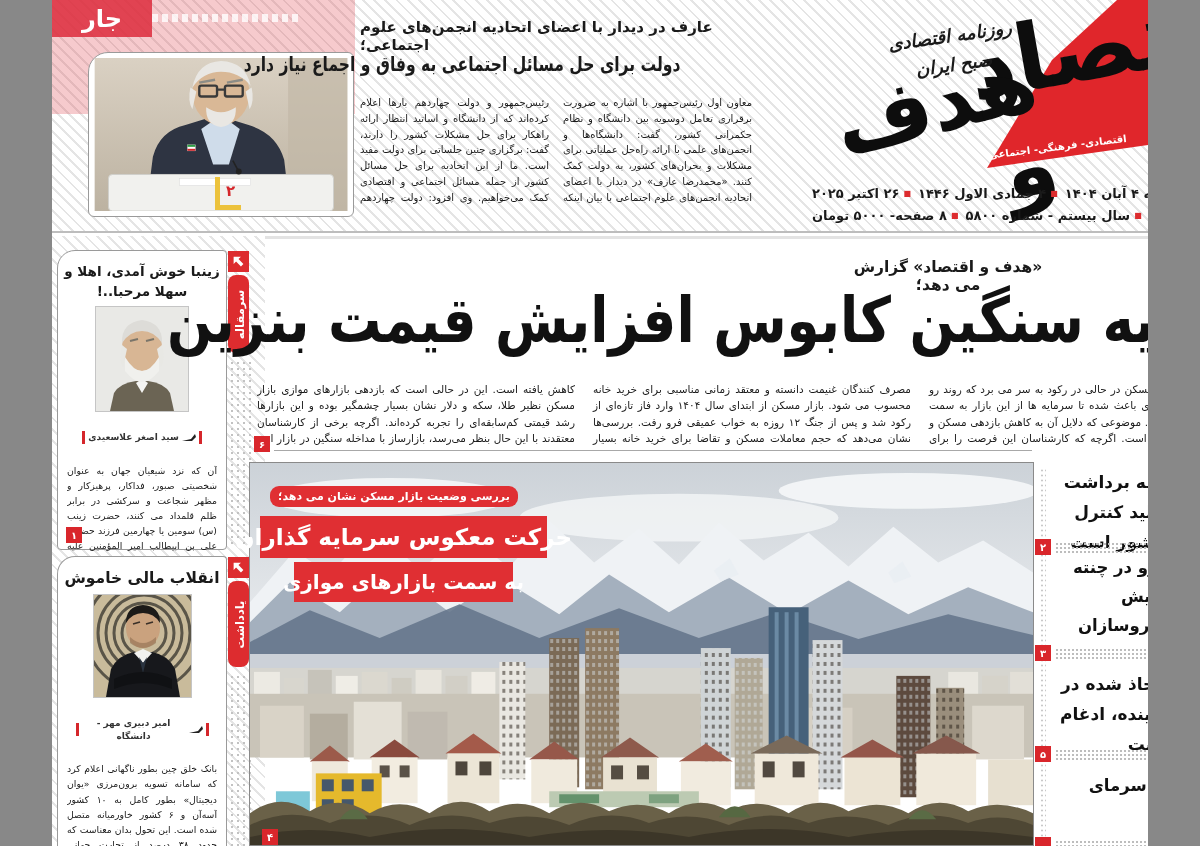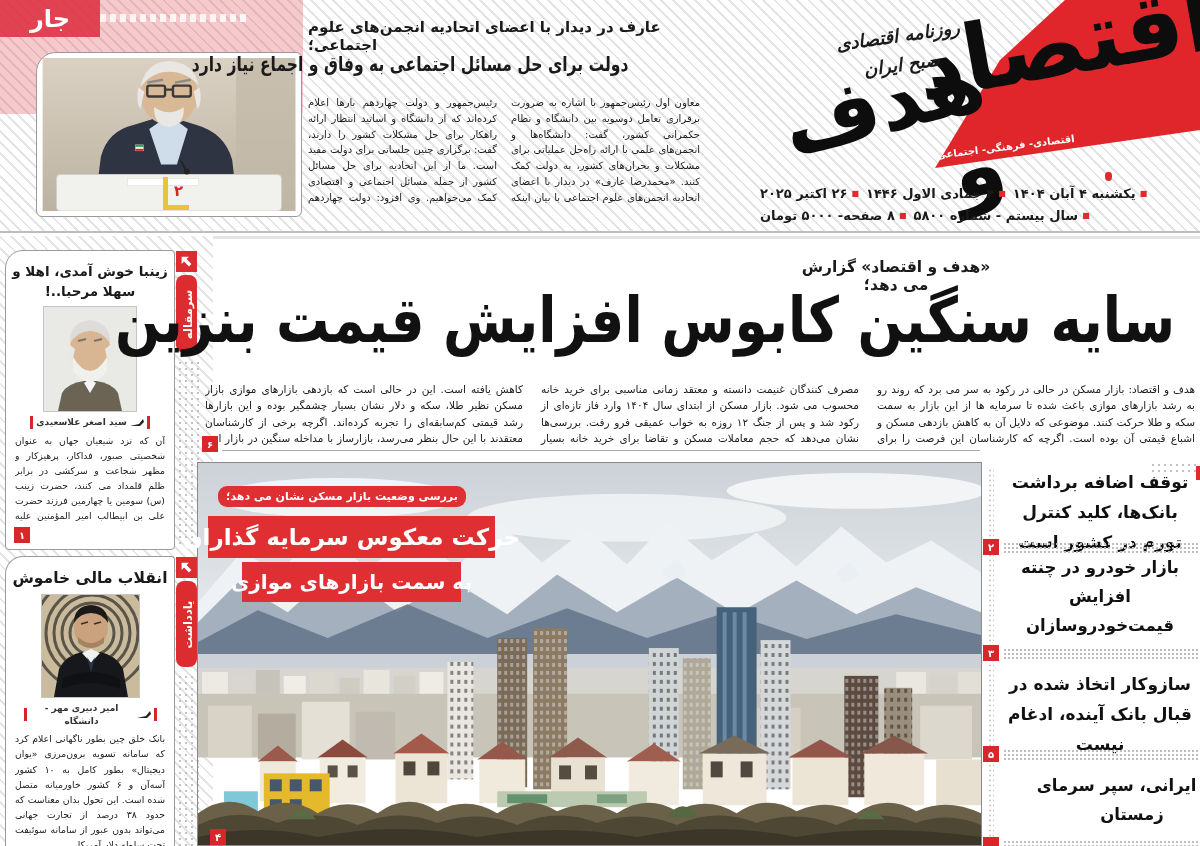--- a/index.html
+++ b/index.html
@@ -1,18 +1,18 @@
 <!DOCTYPE html>
 <html lang="fa" dir="rtl"><head>
 <meta charset="utf-8">
 <style>
   html,body{margin:0;padding:0;}
   body{background:#888;}
   .page{
-    position:relative;width:1200px;height:846px;margin:0 auto;
+    position:relative;width:1096px;height:846px;margin:0 auto;
     background:#ffffff;overflow:hidden;direction:rtl;
     font-family:"DejaVu Sans",sans-serif;color:#1a1a1a;
   }
   .hatch{
     background-color:#ffffff;
     background-image:repeating-linear-gradient(45deg,rgba(0,0,0,0) 0 6px,rgba(150,150,150,0.25) 6px 8px);
   }
   .abs{position:absolute;}
   
   .top-banner{position:absolute;left:0;top:0;width:1200px;height:231px;}
@@ -52,21 +52,21 @@
   .divider{position:absolute;left:0;top:231px;width:1200px;height:2px;background:#bdbdbd;border-bottom:3px solid #fff;box-shadow:0 3px 0 #e3e3e3;}
   
   .left-rail{position:absolute;left:0;top:236px;width:213px;height:610px;}
   .side-card{position:absolute;background:#fff;border:1px solid #9a9a9a;border-radius:18px 4px 4px 4px;box-sizing:border-box;}
   .card1{left:5px;top:250px;width:170px;height:300px;}
   .card2{left:5px;top:556px;width:170px;height:300px;border-bottom:none;}
   .side-title{margin:10px 6px 4px;text-align:center;font-weight:bold;line-height:1.5;}
   .card1 .side-title{font-size:13.5px;}
   .card2 .side-title{font-size:15.5px;}
   .side-photo{display:block;margin:4px auto;border:1px solid #c5c5c5;}
-  .byline{display:flex;align-items:center;justify-content:center;gap:3px;margin:4px 6px;flex-wrap:wrap;}
+  .byline{display:flex;align-items:center;justify-content:center;gap:3px;margin:19px 6px;flex-wrap:wrap;}
   .byline-bar{width:3px;height:13px;background:#d5262b;flex:none;}
   .byline-name{font-size:9px;font-weight:bold;color:#333;text-align:center;max-width:104px;line-height:1.4;}
   .pen-icon{flex:none;}
   .side-body{margin:4px 9px;font-size:9.3px;line-height:1.62;text-align:justify;height:94px;overflow:hidden;}
   .card2 .side-body{height:116px;}
   .pmark{width:16px;height:16px;background:#d9262b;color:#fff;font-size:10px;font-weight:bold;
     display:flex;align-items:center;justify-content:center;flex:none;}
   .pmark-card{position:absolute;left:8px;bottom:6px;}
   .tab-arrow{position:absolute;left:176px;width:21px;height:21px;background:#dd2c2f;display:flex;align-items:center;justify-content:center;}
   .tab-label{position:absolute;left:176px;width:21px;background:#dd2c2f;border-radius:8px;}

